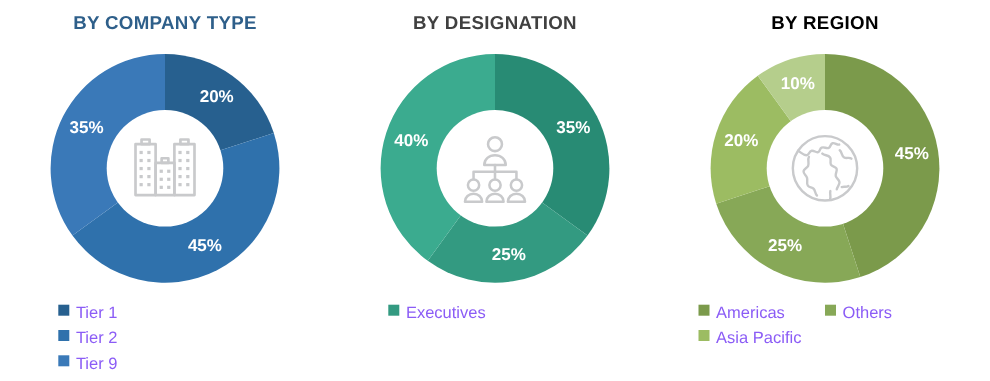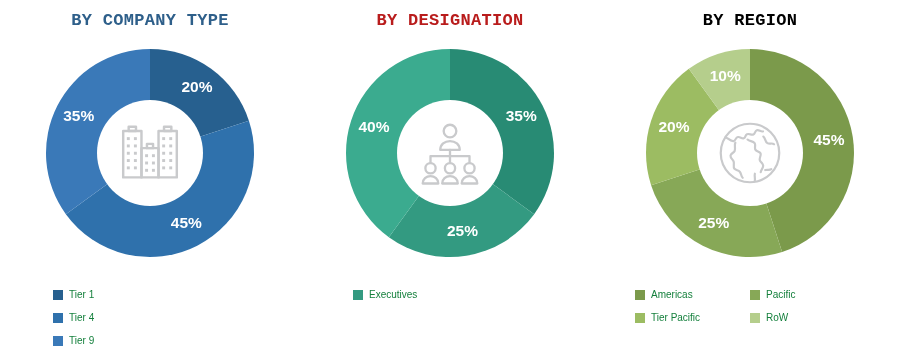--- a/index.html
+++ b/index.html
@@ -32,21 +32,21 @@
   }
   .panel-title {
     font-size: 17px;
     font-weight: bold;
     letter-spacing: 0.3px;
     text-align: center;
     margin-top: 10px;
     height: 22px;
     line-height: 22px;
     white-space: nowrap;
-    font-family: Liberation Mono, monospace;
+    font-family: Liberation Sans, sans-serif;
   }
   .donut-wrap {
     position: relative;
     width: 224px;
     height: 224px;
     margin-top: 9px;
   }
   .donut-svg {
     display: block;
     width: 224px;
@@ -79,24 +79,24 @@
   .legend.one-col {
     flex-direction: column;
     padding-left: 18px;
     box-sizing: border-box;
   }
   .legend.two-col .legend-item {
     width: 50%;
   }
   .legend-item {
     display: flex;
-    align-items: flex-end;
+    align-items: flex-start;
     height: 23px;
-    font-size: 10px;
-    color: #15803d;
+    font-size: 15px;
+    color: #8b5cf6;
     white-space: nowrap;
   }
   .swatch {
     width: 10px;
     height: 10px;
     margin-right: 6px;
     flex: 0 0 auto;
     display: inline-block;
   }
   .legend-label {
@@ -166,31 +166,31 @@
       </svg>
     </div>
 
     <div class="legend one-col">
         <div class="legend-item">
           <span class="swatch" style="background: rgb(39, 96, 143);"></span>
           <span class="legend-label">Tier 1</span>
         </div>
         <div class="legend-item">
           <span class="swatch" style="background: rgb(47, 113, 172);"></span>
-          <span class="legend-label">Tier 4</span>
+          <span class="legend-label">Tier 2</span>
         </div>
         <div class="legend-item">
           <span class="swatch" style="background: rgb(58, 121, 184);"></span>
           <span class="legend-label">Tier 9</span>
         </div>
       </div>
   </div>
 
   <div class="panel">
-    <div class="panel-title" style="color:#b91c1c">BY DESIGNATION</div>
+    <div class="panel-title" style="color:#404040">BY DESIGNATION</div>
 
     <div class="donut-wrap">
       <svg class="donut-svg" viewBox="0 0 224 224">
         <g>
             <path d="M 112 112 L 112 8 A 104 104 0 0 1 196.13776741499453 173.1296662384172 Z" fill="#288B74"></path>
             <path d="M 112 112 L 196.13776741499453 173.1296662384172 A 104 104 0 0 1 50.870333761582806 196.13776741499453 Z" fill="#339A81"></path>
             <path d="M 112 112 L 50.870333761582806 196.13776741499453 A 104 104 0 0 1 111.99999999999999 8 Z" fill="#3BAB8F"></path>
           </g>
         <g>
             <text x="183.28052193506943" y="75.68076002083626" class="slice-label">35%</text>
@@ -258,26 +258,22 @@
       </svg>
     </div>
 
     <div class="legend two-col">
         <div class="legend-item">
           <span class="swatch" style="background: rgb(123, 154, 75);"></span>
           <span class="legend-label">Americas</span>
         </div>
         <div class="legend-item">
           <span class="swatch" style="background: rgb(135, 168, 87);"></span>
-          <span class="legend-label">Pacific</span>
+          <span class="legend-label">Others</span>
         </div>
         <div class="legend-item">
           <span class="swatch" style="background: rgb(156, 188, 98);"></span>
-          <span class="legend-label">Tier Pacific</span>
-        </div>
-        <div class="legend-item">
-          <span class="swatch" style="background: rgb(181, 206, 140);"></span>
-          <span class="legend-label">RoW</span>
+          <span class="legend-label">Asia Pacific</span>
         </div>
       </div>
   </div>
 
 </div>
 
 </body></html>

